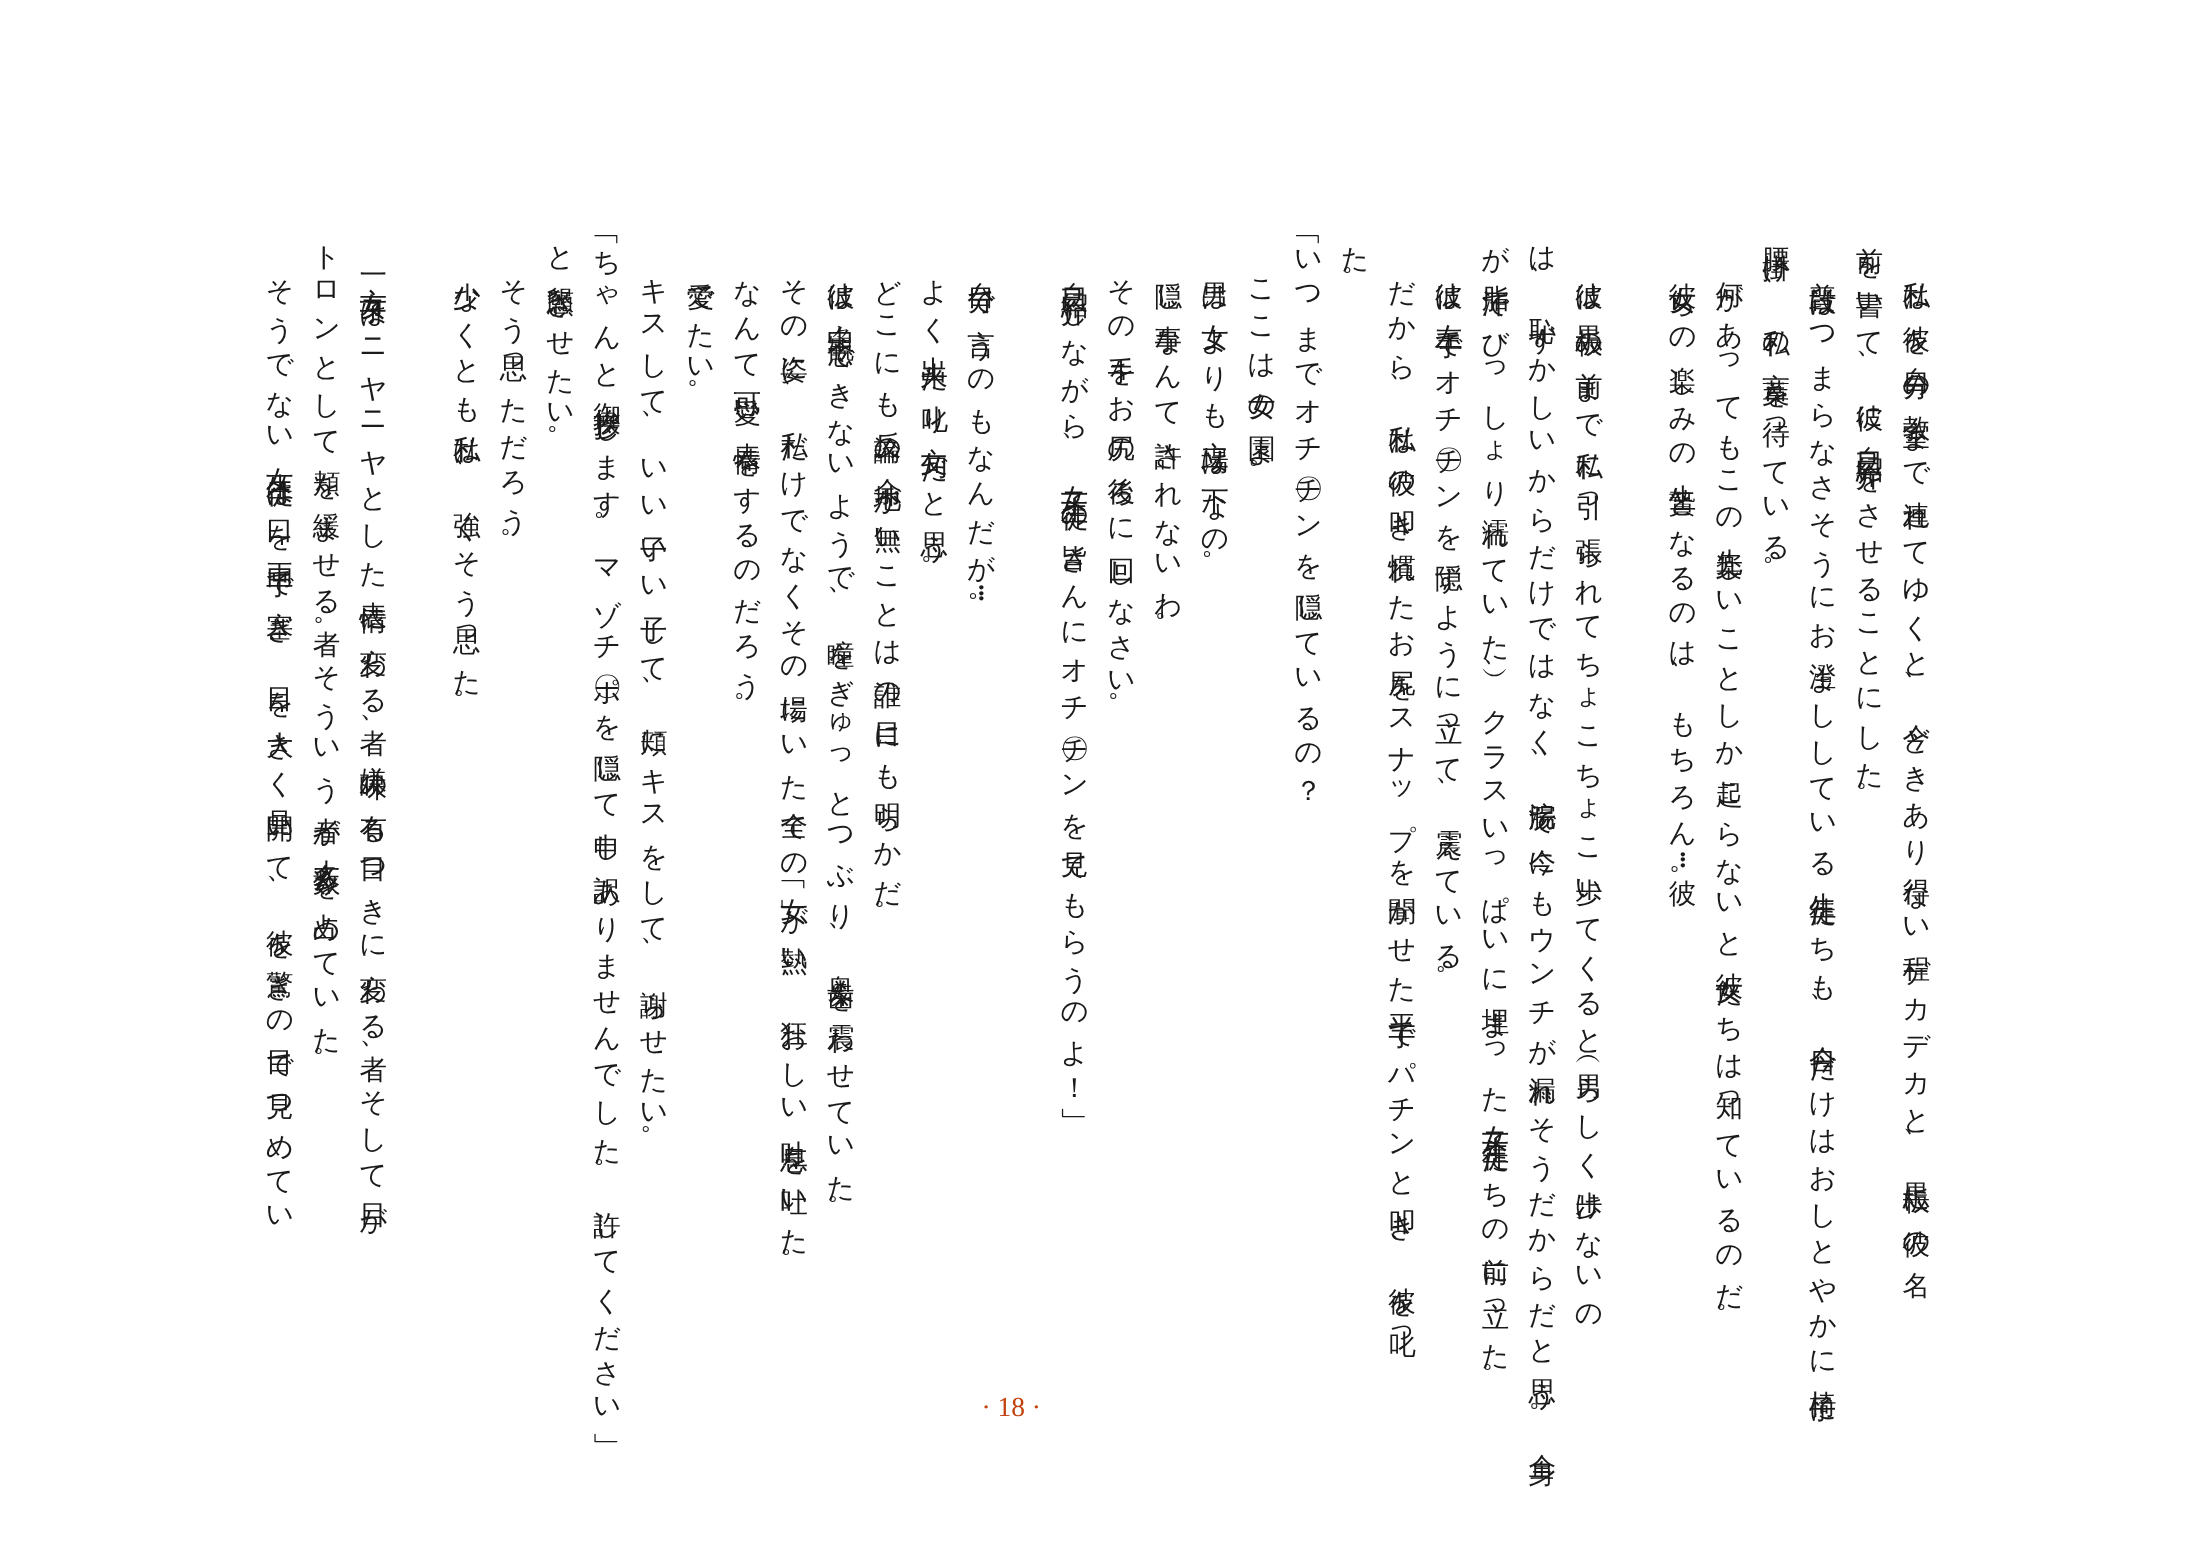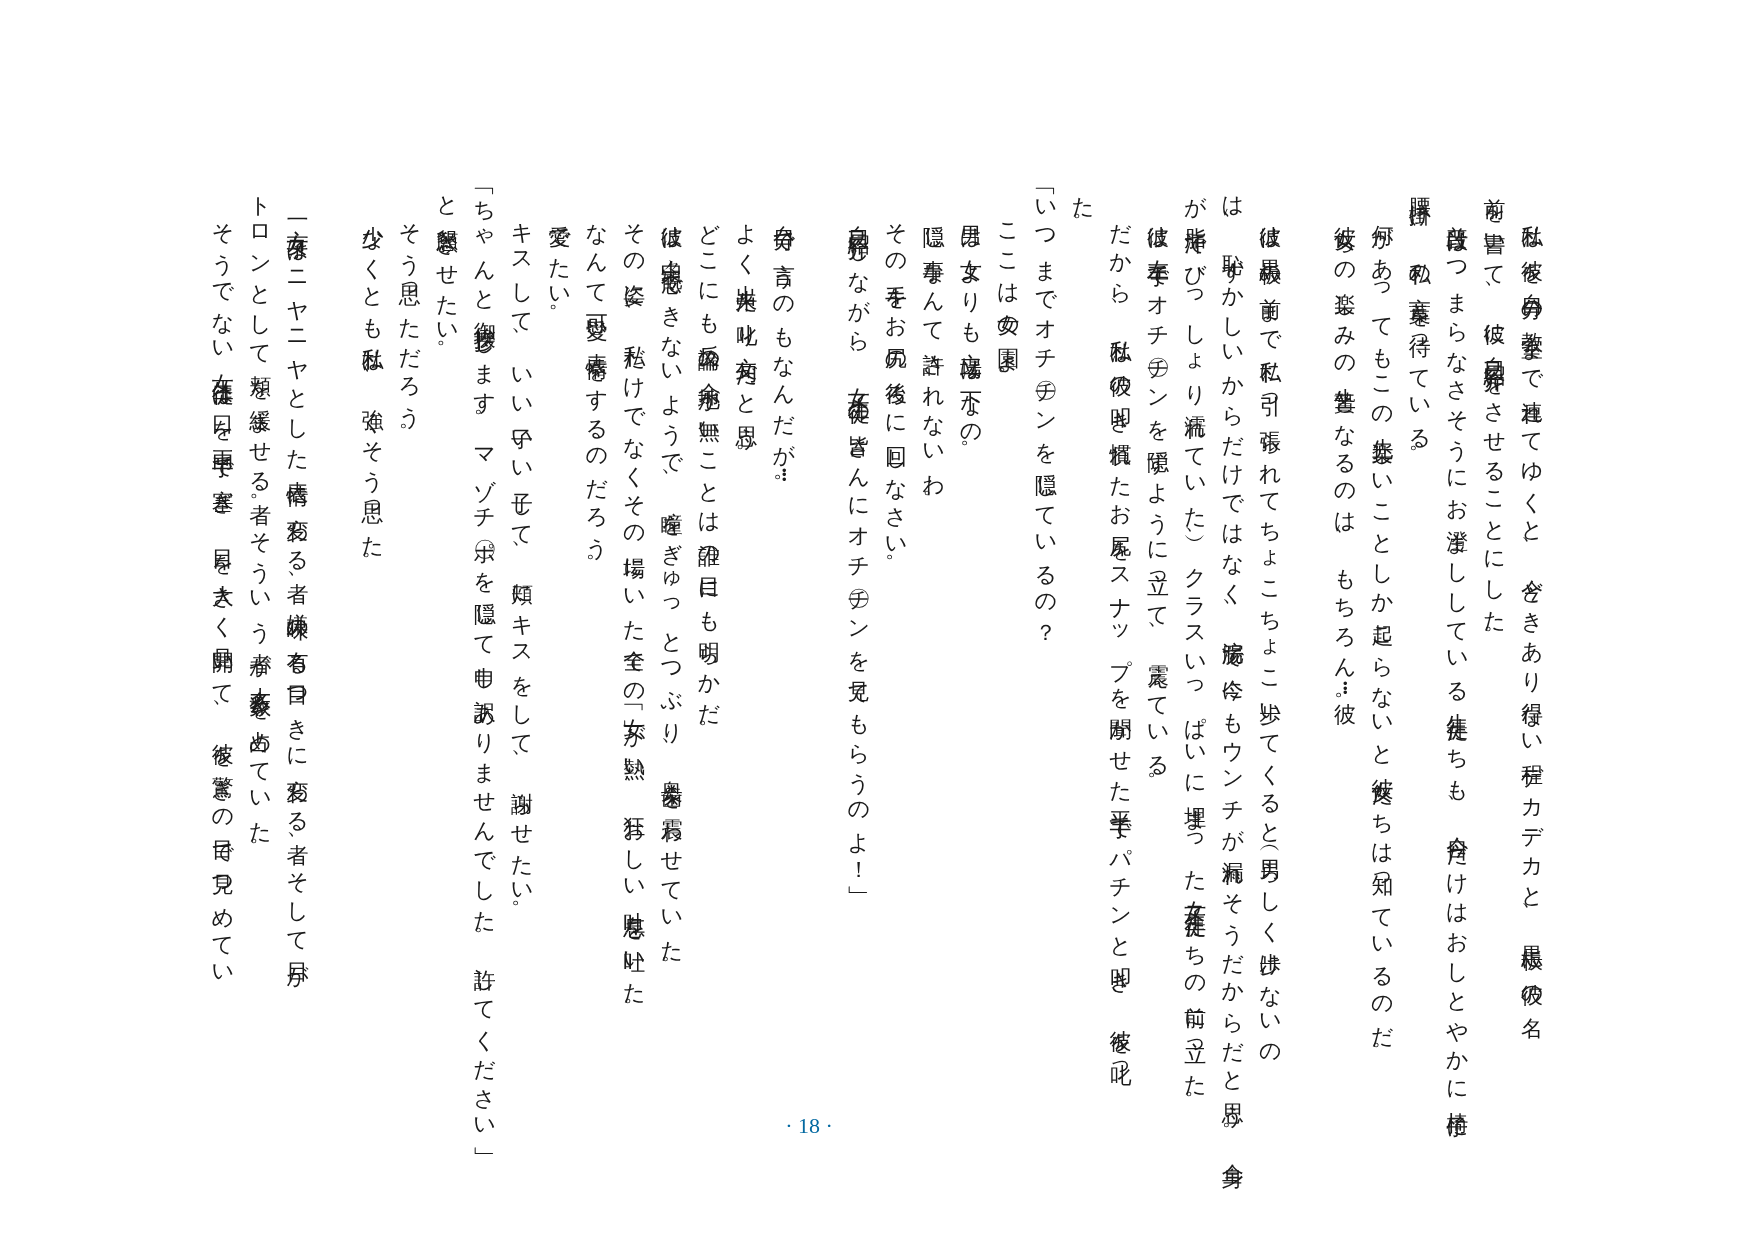--- a/index.html
+++ b/index.html
@@ -23,21 +23,21 @@
   .line.indent { padding-top: 26.5px; }
   .line.blank { height: 0; }
   .page-number {
     position: absolute;
     top: 1113px;
     left: 0;
     width: 1618px;
     text-align: center;
     font-family: "Liberation Serif", "DejaVu Serif", serif;
     font-size: 22px;
-    color: #0369a1;
+    color: #c2410c;
   }
 </style>
 </head>
 <body>
 
 <div class="page">
   <div class="text-block" id="text-block">
       <span class="line indent">私は彼を自分の教室まで連れてゆくと、今どきあり得ない程デカデカと、黒板に彼の名</span>
       <span class="line">前を書いて、彼に自己紹介をさせることにした。</span>
       <span class="line indent">普段はつまらなさそうにお澄まししている生徒たちも、今日だけはおしとやかに椅子に</span>

